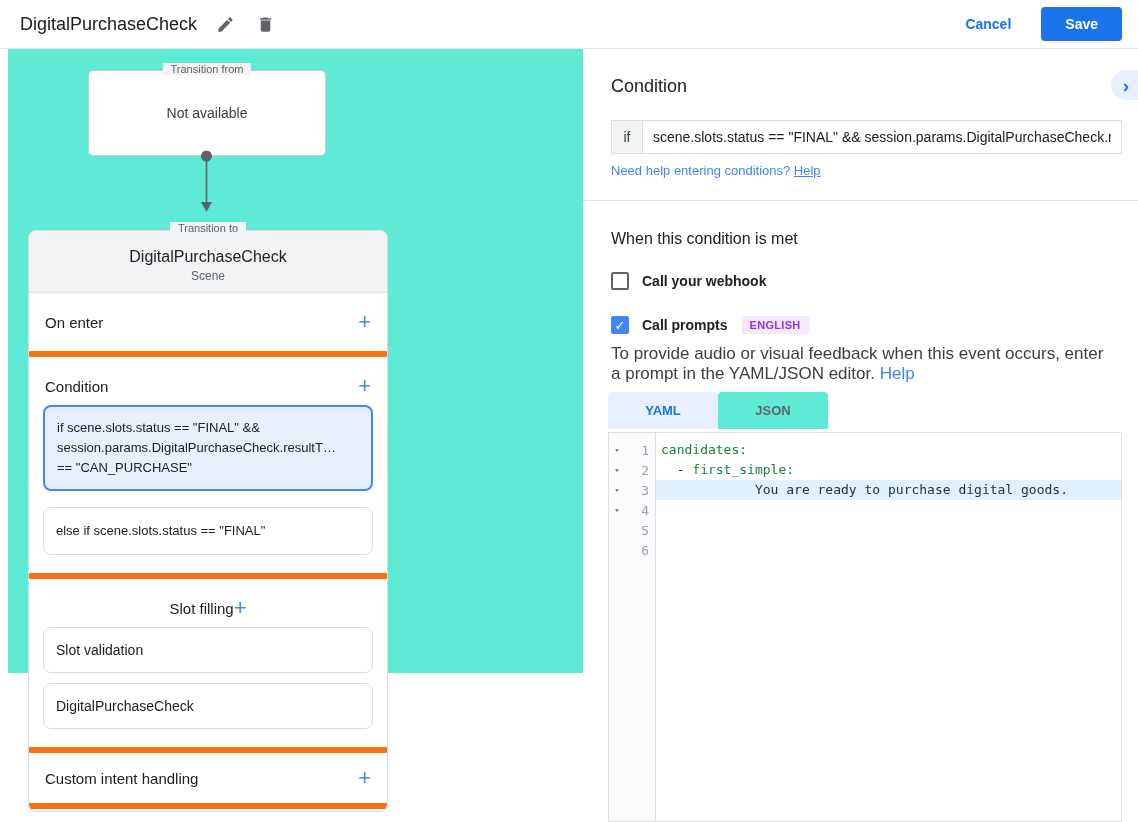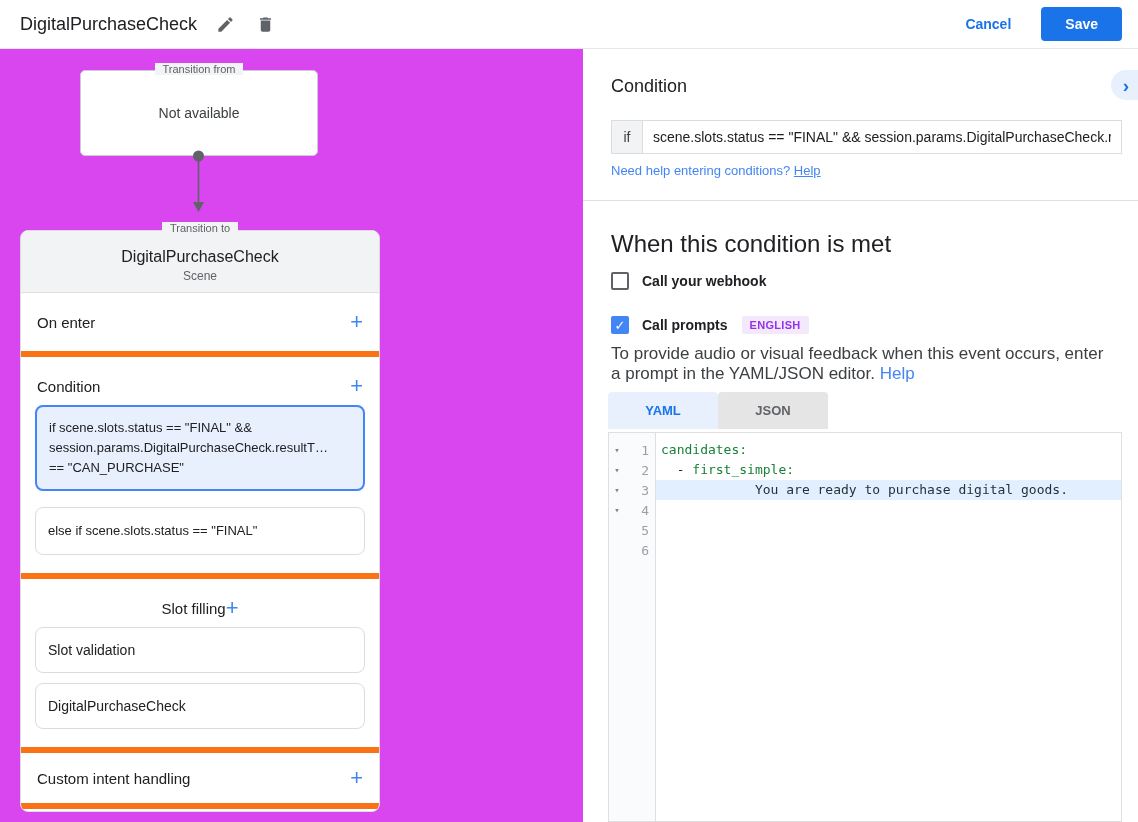--- a/index.html
+++ b/index.html
@@ -11,21 +11,21 @@
     border-bottom:1px solid #e4e6e8; display:flex; align-items:center; padding:0 16px 0 20px; z-index:5; }
   .topbar-title { font-size:18px; color:#202124; }
   .icon-btn { width:24px; height:24px; margin-left:16px; display:flex; align-items:center; justify-content:center; cursor:pointer; }
   .icon-btn svg { fill:#5f6368; }
   .topbar-spacer { flex:1; }
   .btn-text { color:#1a73e8; font-size:14px; font-weight:bold; padding:8px 16px; margin-right:14px; cursor:pointer; }
   .btn-primary { background:#1a73e8; color:#fff; font-size:14px; font-weight:bold; border:none;
     border-radius:4px; padding:9px 24px; cursor:pointer; }
 
   
-  .left-panel { position:absolute; left:0; top:49px; width:583px; height:773px; background:#d946ef; }
+  .left-panel { position:absolute; left:8px; top:49px; width:583px; height:624px; background:#5eead4; }
 
   .tfrom-box { position:absolute; left:80px; top:21px; width:238px; height:86px; background:#fff;
     border:1px solid #c9ccd1; border-radius:5px; }
   .box-label { position:absolute; top:-8px; left:0; width:100%; text-align:center; font-size:11px; color:#5f6368; }
   .box-label span { background:#f1f3f4; padding:0 8px; }
   .tfrom-content { position:absolute; top:0; left:0; width:100%; height:100%;
     display:flex; align-items:center; justify-content:center; font-size:14px; color:#3c4043; }
 
   .connector { position:absolute; left:192px; top:100px; }
 
@@ -63,41 +63,41 @@
     display:flex; align-items:center; justify-content:center; font-size:14px; color:#3c4043; }
   .if-input { flex:1; border:1px solid #dadce0; background:#fff; font-size:14px; color:#202124;
     padding:0 10px; font-family:"Liberation Sans","DejaVu Sans",sans-serif; outline:none;
     white-space:nowrap; overflow:hidden; }
 
   .help-line { position:absolute; left:28px; top:114px; font-size:13px; color:#4285f4; }
   .help-line a { color:#4285f4; text-decoration:underline; cursor:pointer; }
 
   .rp-divider { position:absolute; left:0; right:0; top:151px; border-top:1px solid #e0e0e0; }
 
-  .met-heading { position:absolute; left:28px; top:181px; font-size:24px; color:#202124; }
+  .met-heading { position:absolute; left:28px; top:181px; font-size:16px; color:#202124; }
 
   .check-row { position:absolute; left:28px; display:flex; align-items:center; }
   .check-row.webhook { top:223px; }
   .check-row.prompts { top:267px; }
   .checkbox { width:18px; height:18px; border-radius:2px; margin-right:13px; flex:none; cursor:pointer; }
   .checkbox.unchecked { border:2px solid #5f6368; background:#fff; }
   .checkbox.checked { background:#4285f4; display:flex; align-items:center; justify-content:center; }
   .checkbox.checked .tick { color:#fff; font-size:13px; font-weight:bold; }
   .check-label { font-size:14px; font-weight:bold; color:#202124; }
   .badge { margin-left:14px; background:#f4e8fd; color:#9334e6; font-size:11px; font-weight:bold;
     padding:3px 8px; border-radius:2px; letter-spacing:.3px; }
 
   .hint { position:absolute; left:28px; top:295px; width:505px; font-size:17px; line-height:20px; color:#3c4043; }
   .hint a { color:#4285f4; text-decoration:none; cursor:pointer; }
 
   .tabs { position:absolute; left:25px; top:343px; display:flex; }
   .tab { width:110px; height:37px; display:flex; align-items:center; justify-content:center;
     font-size:13px; font-weight:bold; cursor:pointer; border-radius:4px 4px 0 0; }
   .tab.active { background:#e8f0fe; color:#1a73e8; }
-  .tab.inactive { background:#e5e5e5; color:#5f6368; }
+  .tab.inactive { background:#5eead4; color:#5f6368; }
 
   
   .editor { position:absolute; left:25px; right:16px; top:383px; height:390px; background:#fff;
     border:1px solid #e0e0e0; display:flex; font-family:"DejaVu Sans Mono","Liberation Mono",monospace; }
   .gutter { width:47px; background:#fafbfc; border-right:1px solid #e0e0e0; padding-top:7px; flex:none; }
   .gutter-row { height:20px; display:flex; align-items:center; }
   .fold { width:16px; text-align:center; font-size:9px; color:#80868b; cursor:pointer; }
   .lineno { flex:1; text-align:right; padding-right:6px; font-size:13px; color:#9aa0a6; }
   .code { flex:1; padding-top:7px; overflow:hidden; cursor:text; }
   .code-line { height:20px; font-size:13px; line-height:20px; padding-left:5px; white-space:pre; color:#263238; }

